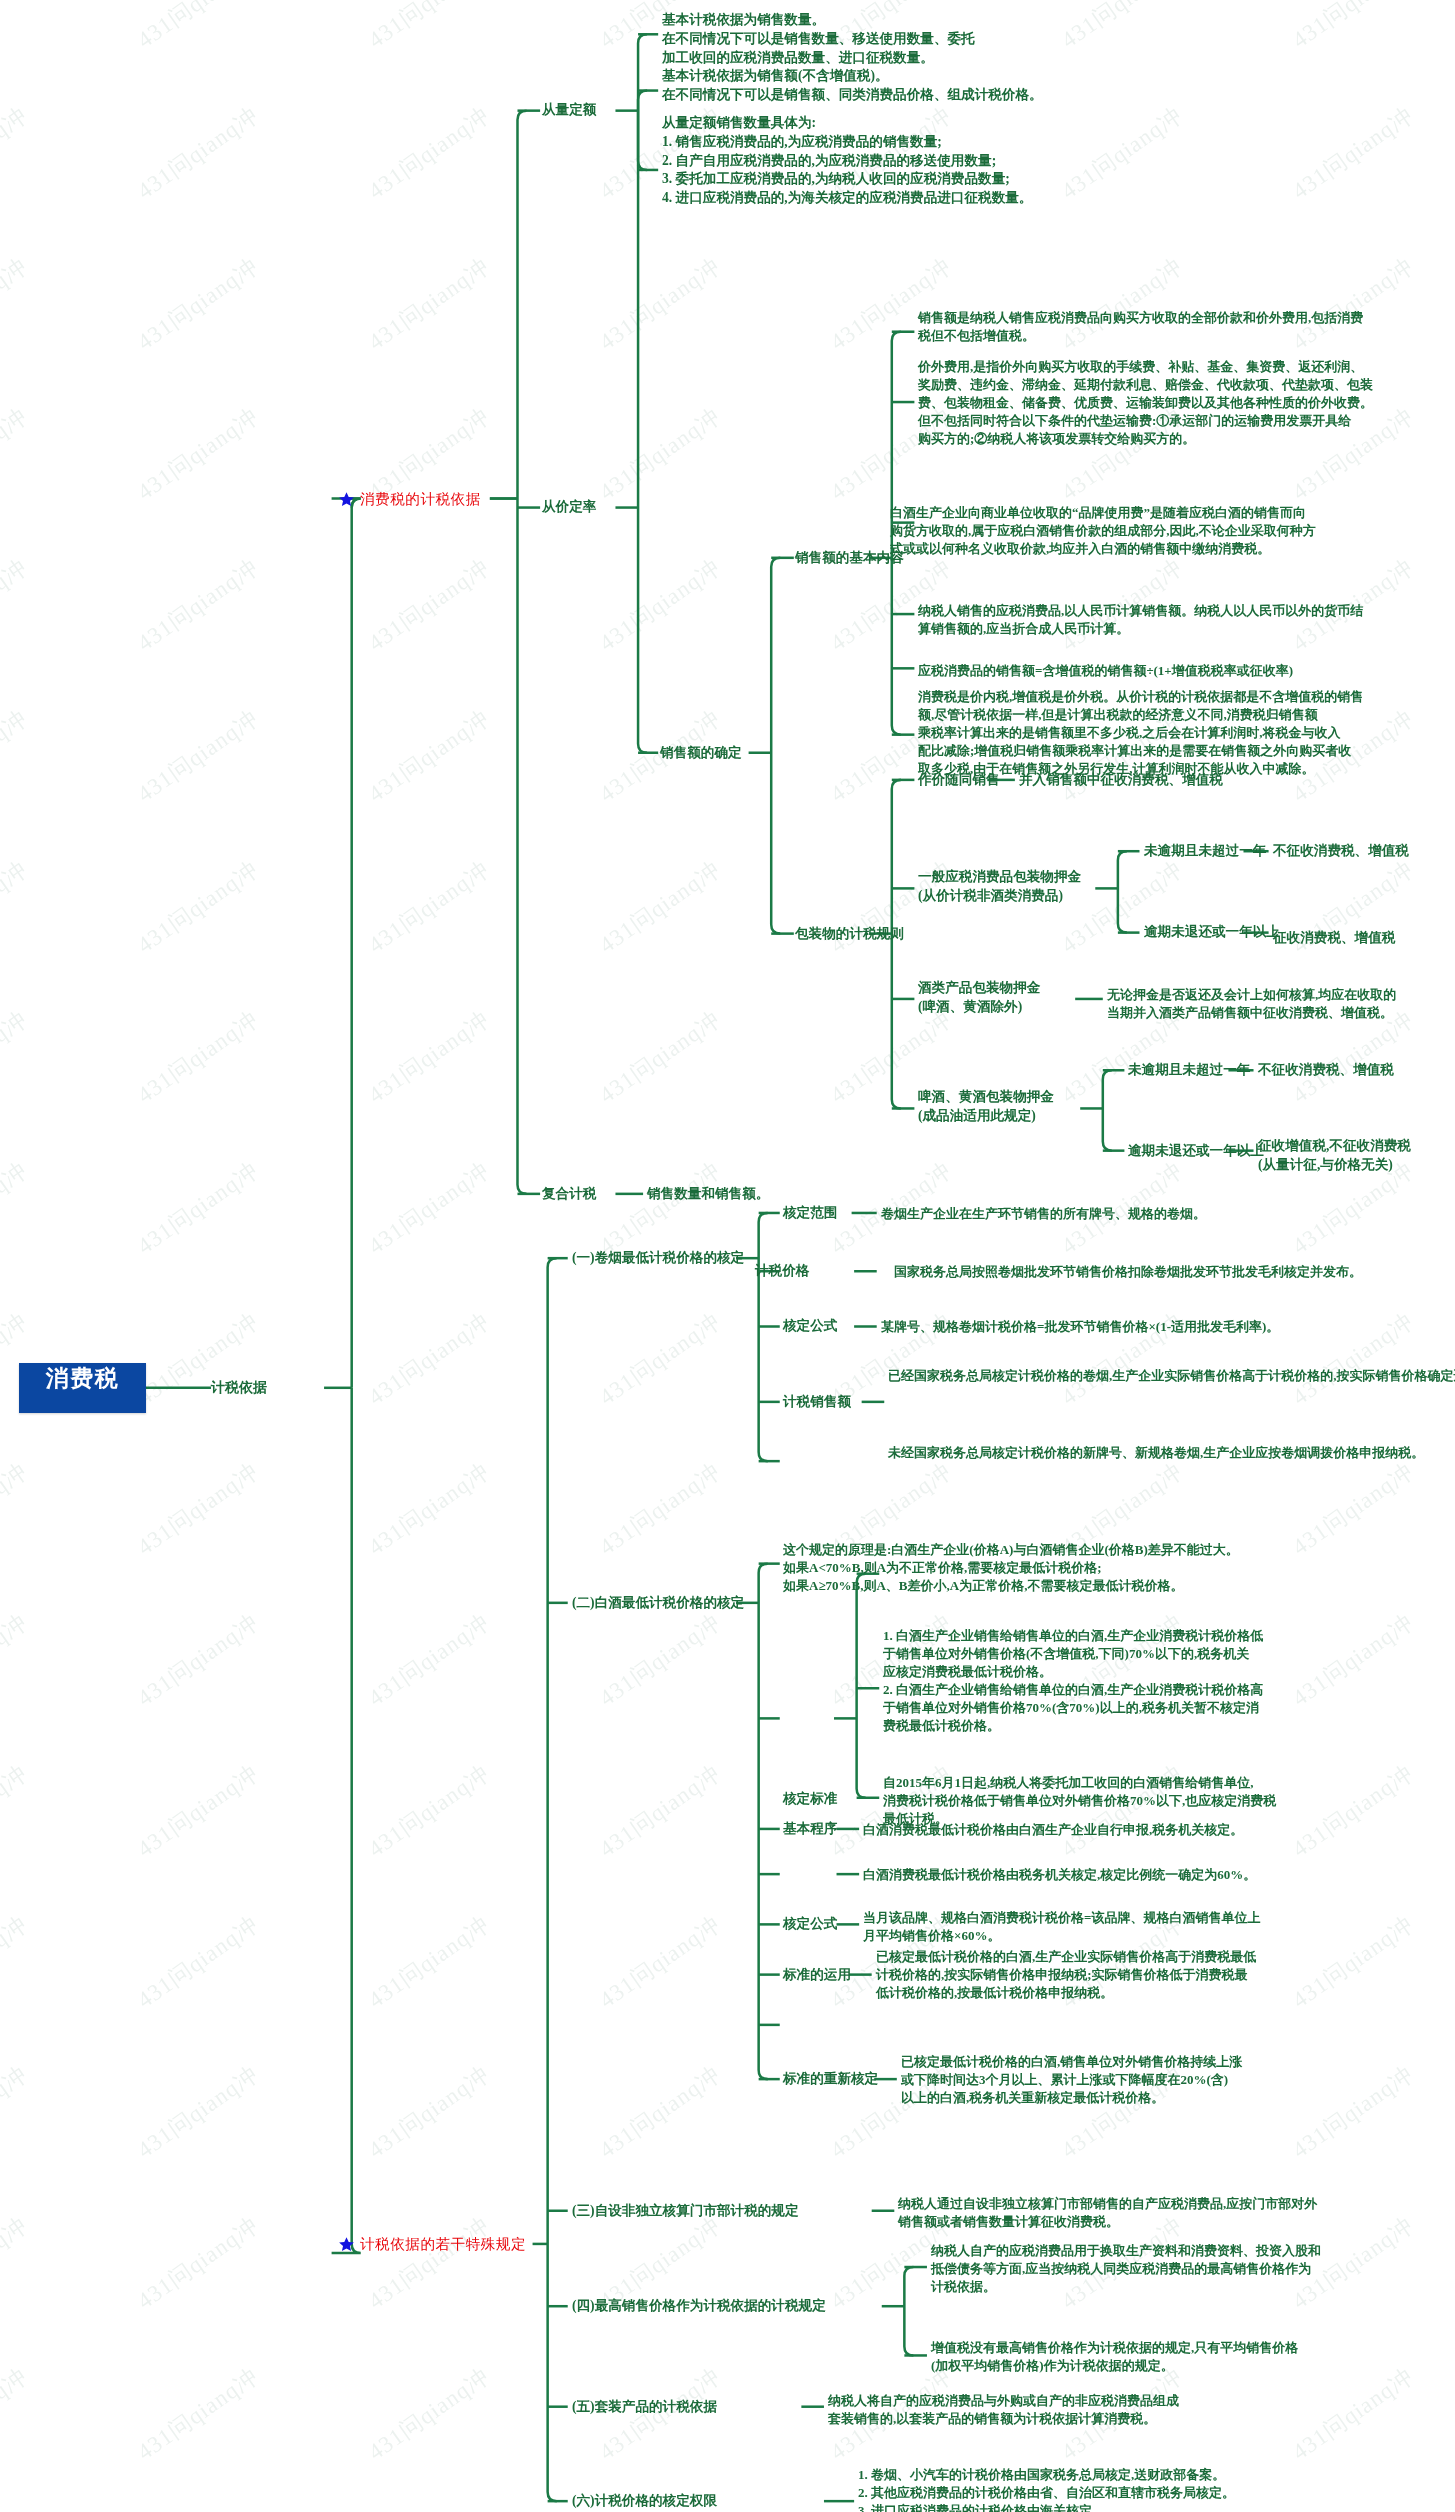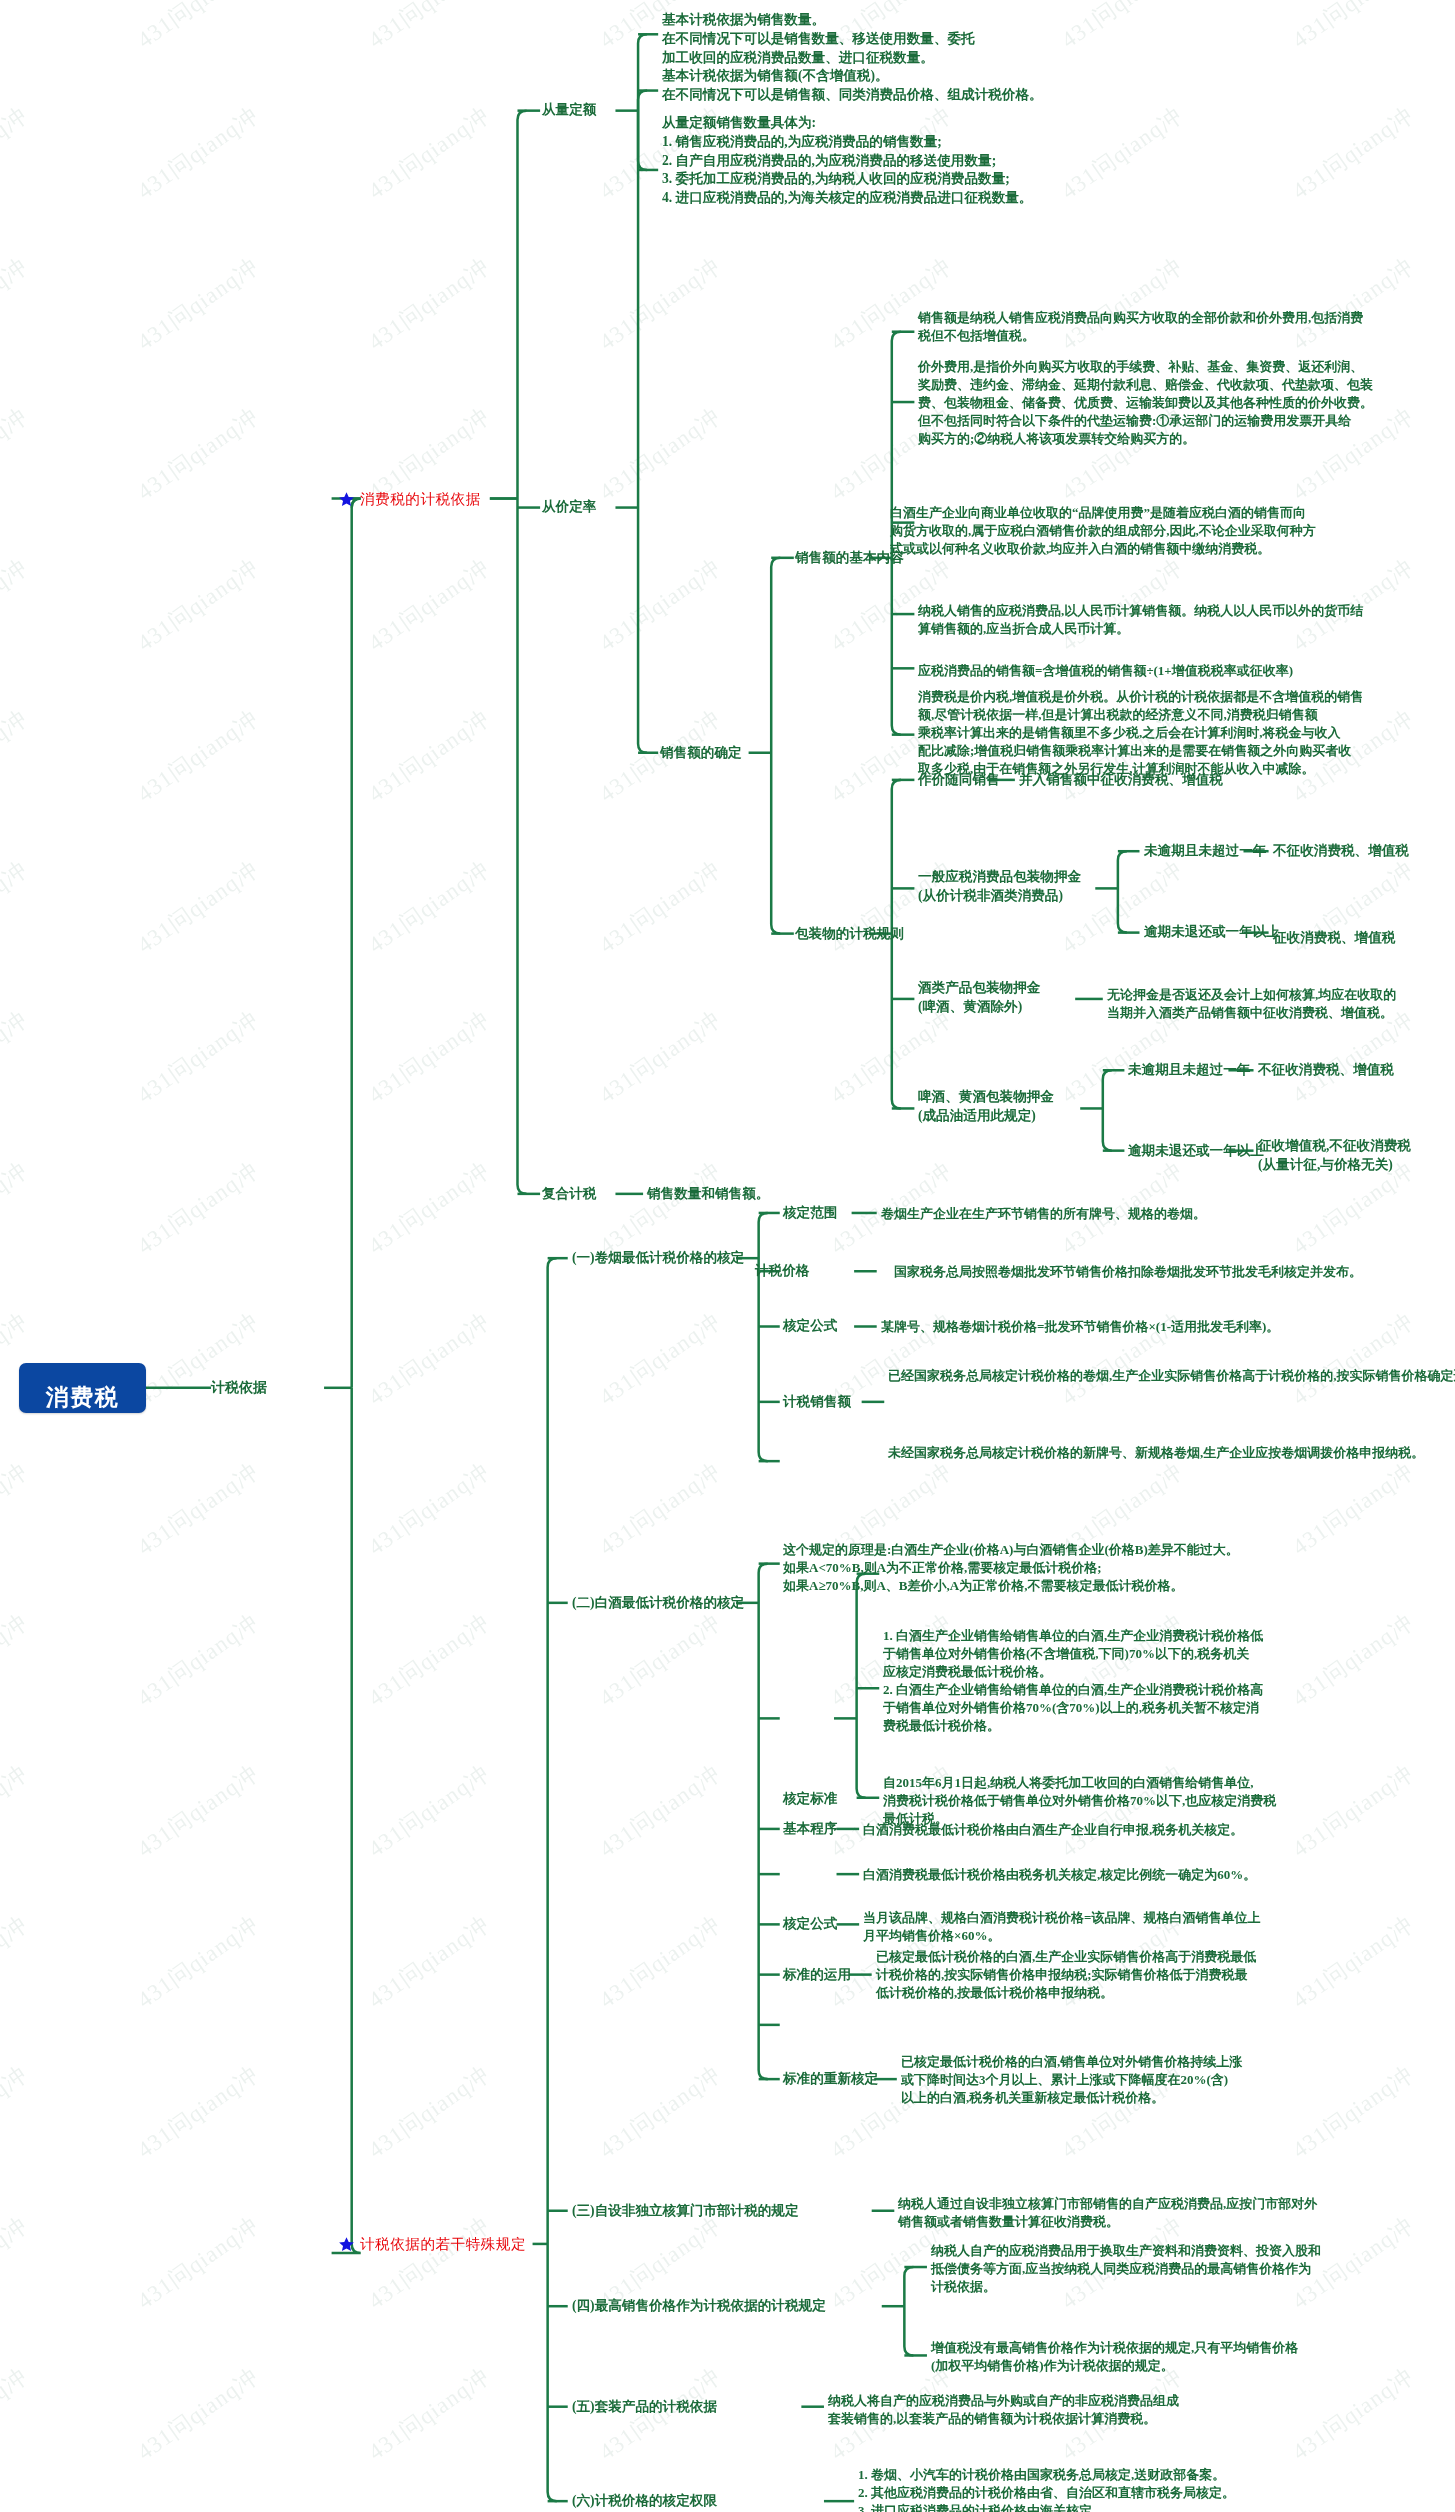--- a/index.html
+++ b/index.html
@@ -19,21 +19,21 @@
   
   .node{
     position:absolute;z-index:2;color:#1b6b3a;line-height:1.38;
     white-space:pre;font-weight:700;
   }
   .n28{font-size:14px;}
   .n27{font-size:13.6px;}
   .n26{font-size:13px;}
   .root{
     position:absolute;z-index:3;background:#0b47a1;color:#ffffff;
-    border-radius:7px;display:flex;align-items:flex-end;justify-content:center;
+    border-radius:0;display:flex;align-items:flex-start;justify-content:center;
     font-size:23px;font-weight:700;letter-spacing:1.5px;
     box-shadow:0 1px 2px rgba(0,0,0,.18);
   }
   .star-node{position:absolute;z-index:3;display:flex;align-items:center;gap:5px;}
   .star-node .label{color:#e8050a;font-size:14.6px;font-weight:400;white-space:nowrap;letter-spacing:0.5px;}
   .star{width:17px;height:17px;flex:0 0 17px;display:block;}
 </style>
 </head>
 <body>
 

